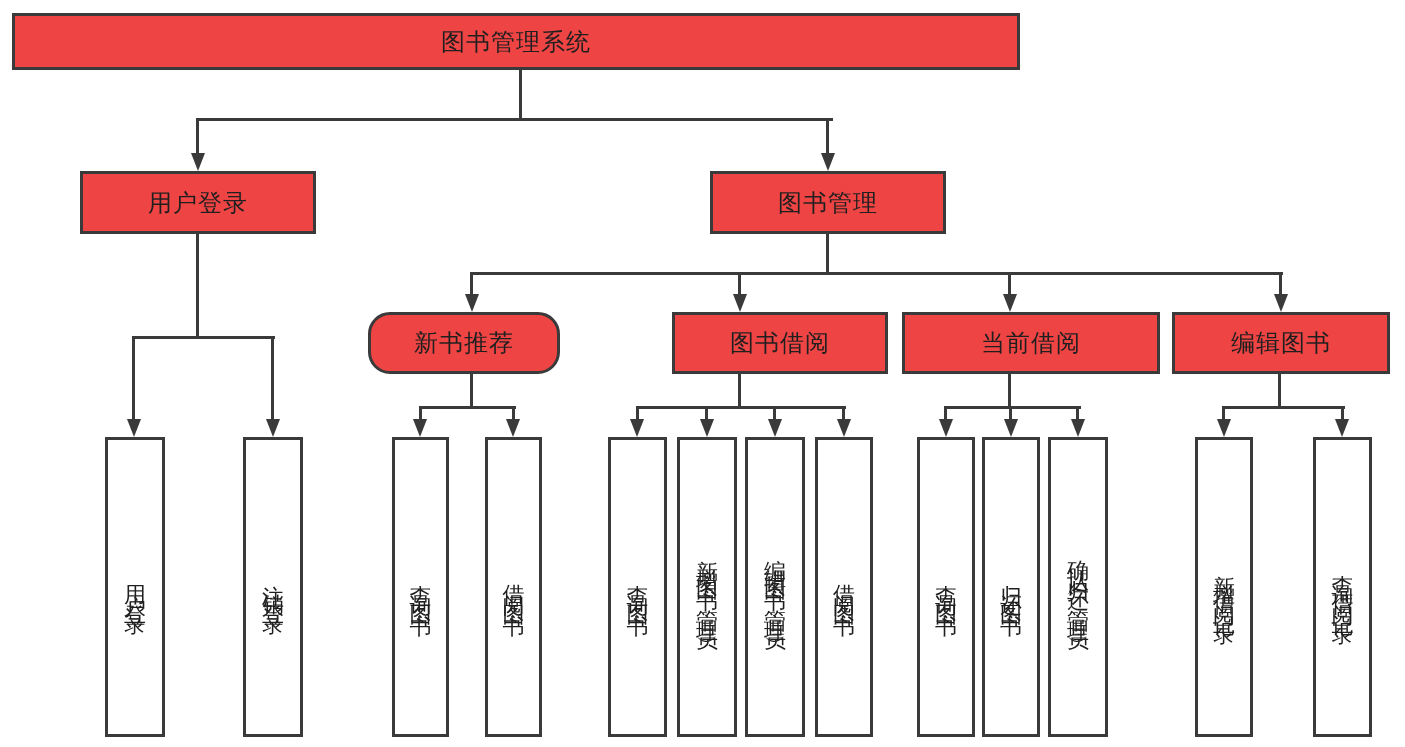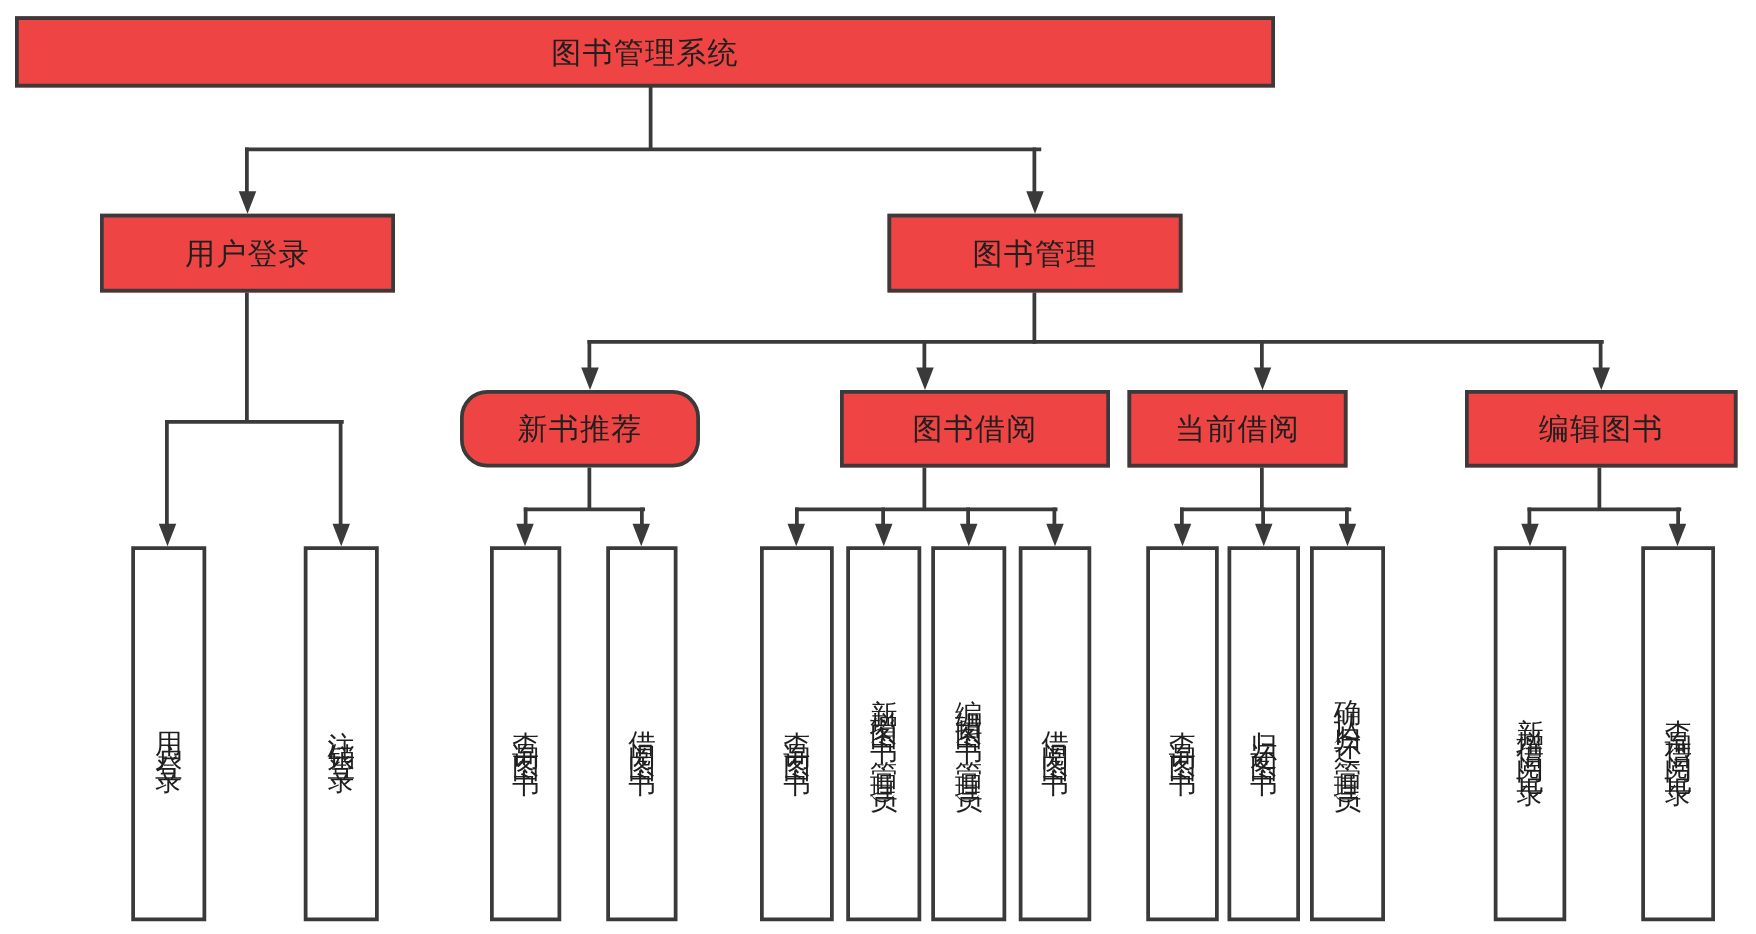--- a/index.html
+++ b/index.html
@@ -87,21 +87,21 @@
   <div class="ar" style="left:465px;top:294px;"></div>
   <div class="vl" style="left:738px;top:272px;height:26px;"></div>
   <div class="ar" style="left:733px;top:294px;"></div>
   <div class="vl" style="left:1008px;top:272px;height:26px;"></div>
   <div class="ar" style="left:1003px;top:294px;"></div>
   <div class="vl" style="left:1279px;top:272px;height:26px;"></div>
   <div class="ar" style="left:1274px;top:294px;"></div>
 
   <div class="hbox" style="left:368px;top:312px;width:192px;height:62px;border-radius:22px;">新书推荐</div>
   <div class="hbox" style="left:632px;top:312px;width:216px;height:62px;margin-left:40px;">图书借阅</div>
-  <div class="hbox" style="left:902px;top:312px;width:176px;height:62px;">当前借阅</div>
+  <div class="hbox" style="left:902px;top:312px;width:258px;height:62px;">当前借阅</div>
   <div class="hbox" style="left:1172px;top:312px;width:218px;height:62px;">编辑图书</div>
 
   <div class="vl" style="left:470px;top:374px;height:34px;"></div>
   <div class="hl" style="left:419px;top:406px;width:97px;"></div>
   <div class="vl" style="left:419px;top:406px;height:16px;"></div>
   <div class="ar" style="left:413px;top:419px;"></div>
   <div class="vl" style="left:512px;top:406px;height:16px;"></div>
   <div class="ar" style="left:506px;top:419px;"></div>
 
   <div class="vl" style="left:738px;top:374px;height:34px;"></div>

